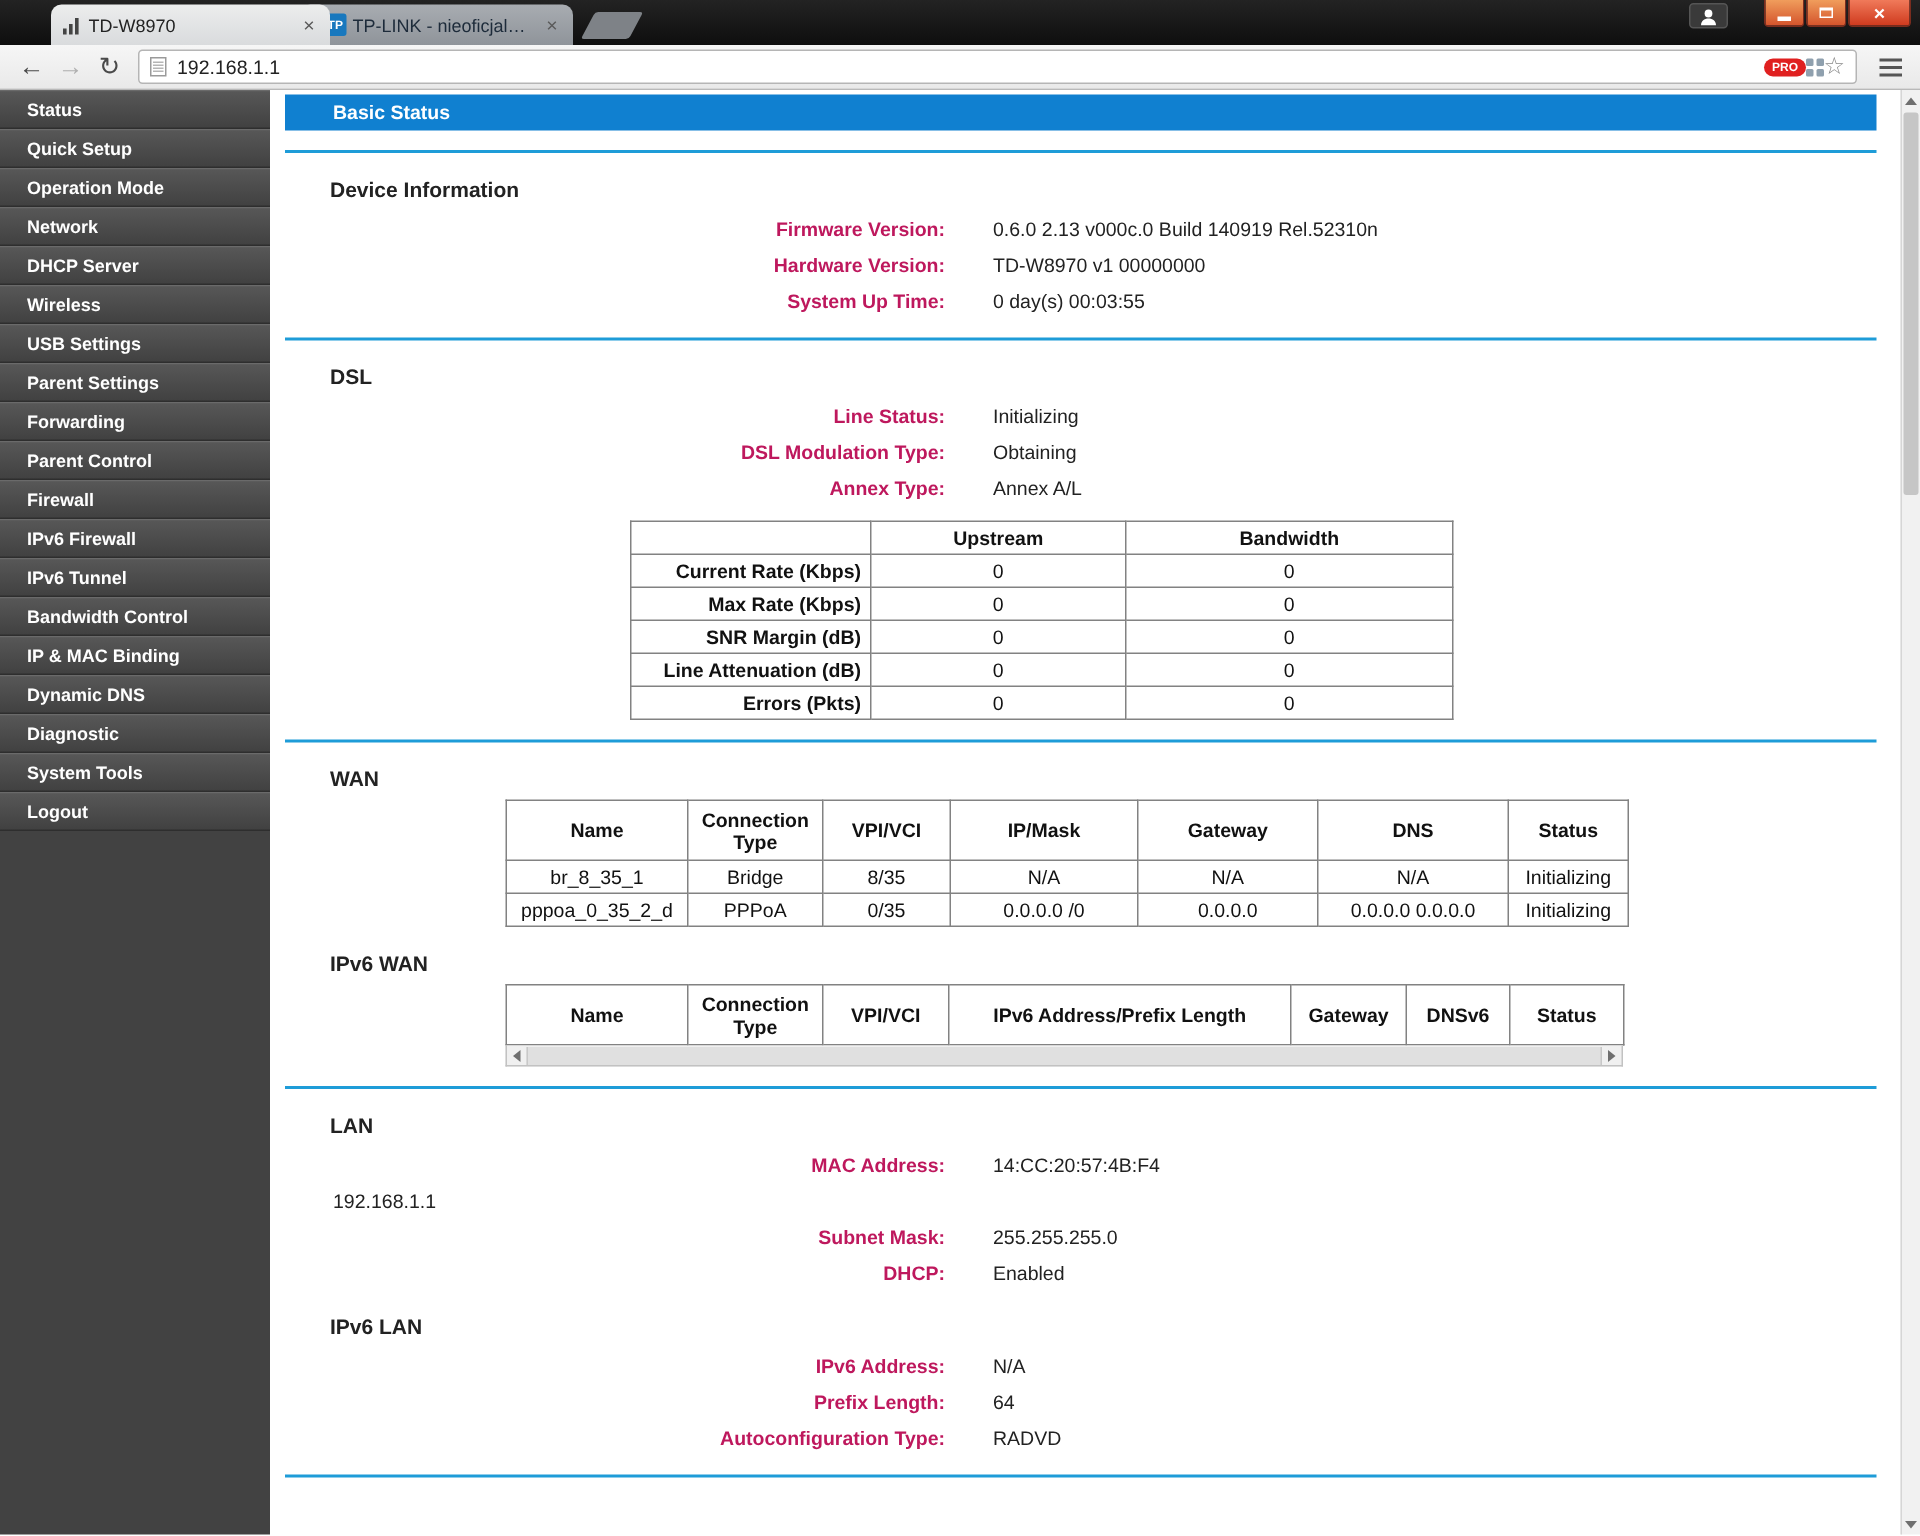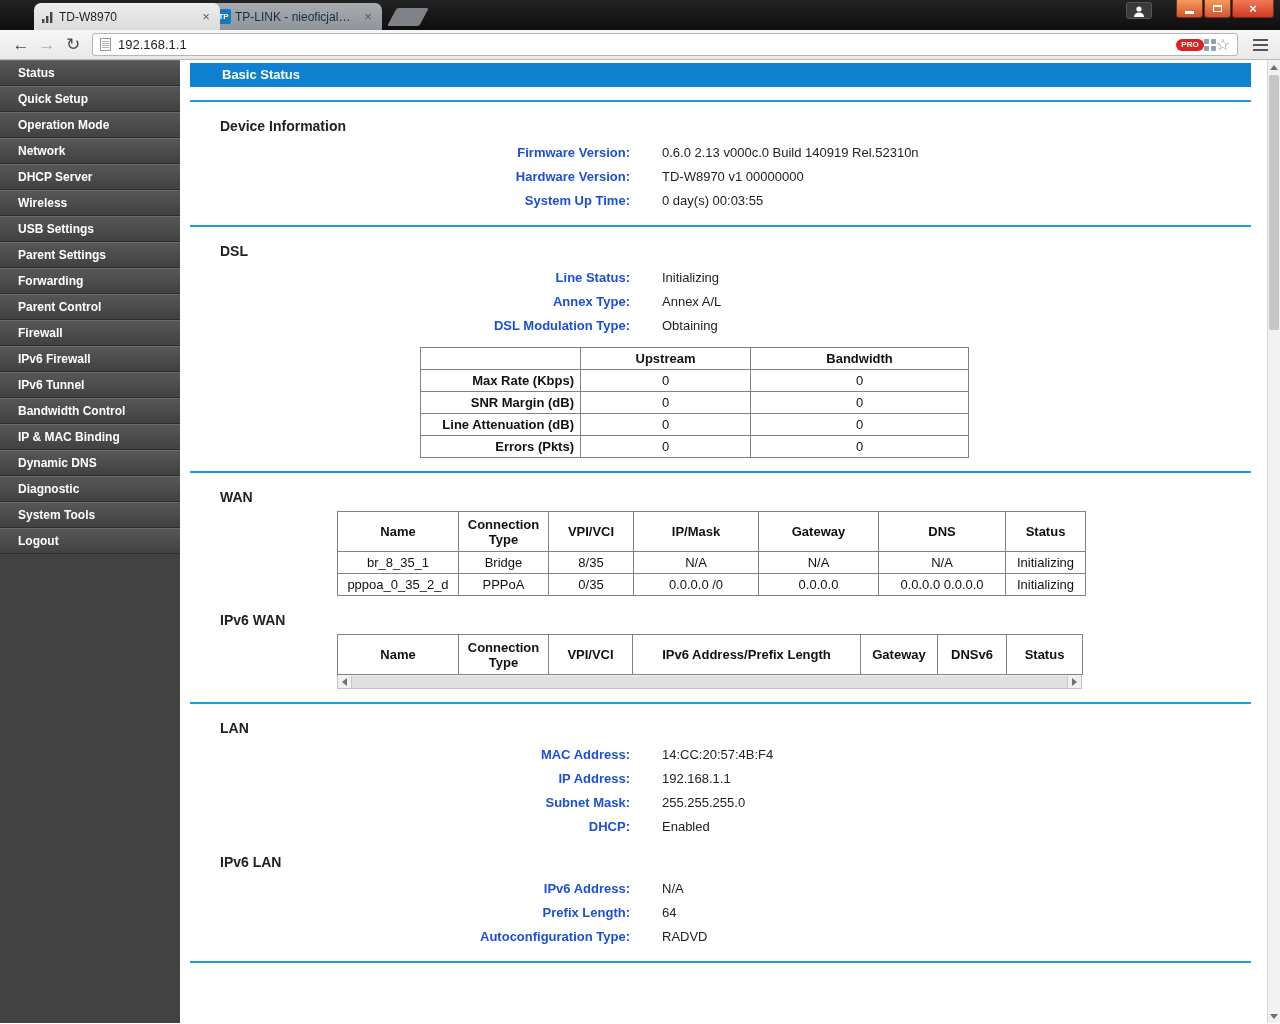--- a/index.html
+++ b/index.html
@@ -58,21 +58,21 @@
   .side-item { height:26px; line-height:25px; padding-left:18px; color:#fff; font-size:12px; font-weight:bold;
                background:linear-gradient(#575757,#414141); border-top:1px solid #6a6a6a;
                border-bottom:1px solid #2e2e2e; cursor:pointer; white-space:nowrap; }
 
   .main { flex:1; background:#fff; overflow:hidden; font-size:13px; color:#222; }
   .page-header { margin:3px 16px 0 10px; height:24px; line-height:24px; background:#1080d0; color:#fff;
                  font-weight:bold; font-size:13px; padding-left:32px; }
   .divider { margin:13px 16px 0 10px; height:2px; background:#1e9cd8; }
   .section-title { margin:16px 0 6px 40px; font-size:14px; font-weight:bold; color:#222; }
   .info-row { display:flex; height:24px; align-items:center; padding-left:10px; }
-  .info-label { width:440px; text-align:right; font-weight:bold; color:#1d4ed8; }
+  .info-label { width:440px; text-align:right; font-weight:bold; color:#be185d; }
   .info-value { margin-left:32px; }
 
   table { border-collapse:collapse; font-size:13px; color:#111; }
   th, td { border:1px solid #828282; padding:2px 6px; }
   th { font-weight:bold; text-align:center; }
   td { text-align:center; height:22px; }
 
   .dsl-table { margin:10px 0 0 240px; }
   .dsl-table .rowlabel { text-align:right; font-weight:bold; width:160px; }
   .dsl-table .c-up { width:170px; }
@@ -215,34 +215,39 @@
       </div>
 
       <div class="divider"></div>
 
       <div class="section-title">DSL</div>
       <div class="info-row">
         <div class="info-label">Line Status:</div>
         <div class="info-value">Initializing</div>
       </div>
       <div class="info-row">
+        <div class="info-label">DSL Modulation Type:</div>
+        <div class="info-value">Obtaining</div>
+      </div>
+      <div class="info-row">
         <div class="info-label">Annex Type:</div>
         <div class="info-value">Annex A/L</div>
-      </div>
-      <div class="info-row">
-        <div class="info-label">DSL Modulation Type:</div>
-        <div class="info-value">Obtaining</div>
       </div>
 
       <table class="dsl-table">
         <tbody>
             <tr>
           <th class="rowlabel"></th>
           <th class="c-up">Upstream</th>
           <th class="c-down">Bandwidth</th>
+        </tr>
+        <tr>
+          <td class="rowlabel">Current Rate (Kbps)</td>
+          <td>0</td>
+          <td>0</td>
         </tr>
         <tr>
           <td class="rowlabel">Max Rate (Kbps)</td>
           <td>0</td>
           <td>0</td>
         </tr>
         <tr>
           <td class="rowlabel">SNR Margin (dB)</td>
           <td>0</td>
           <td>0</td>
@@ -320,21 +325,20 @@
       </div>
 
       <div class="divider"></div>
 
       <div class="section-title">LAN</div>
       <div class="info-row">
         <div class="info-label">MAC Address:</div>
         <div class="info-value">14:CC:20:57:4B:F4</div>
       </div>
       <div class="info-row">
-        <div class="info-label">IP Address:</div>
         <div class="info-value">192.168.1.1</div>
       </div>
       <div class="info-row">
         <div class="info-label">Subnet Mask:</div>
         <div class="info-value">255.255.255.0</div>
       </div>
       <div class="info-row">
         <div class="info-label">DHCP:</div>
         <div class="info-value">Enabled</div>
       </div>

